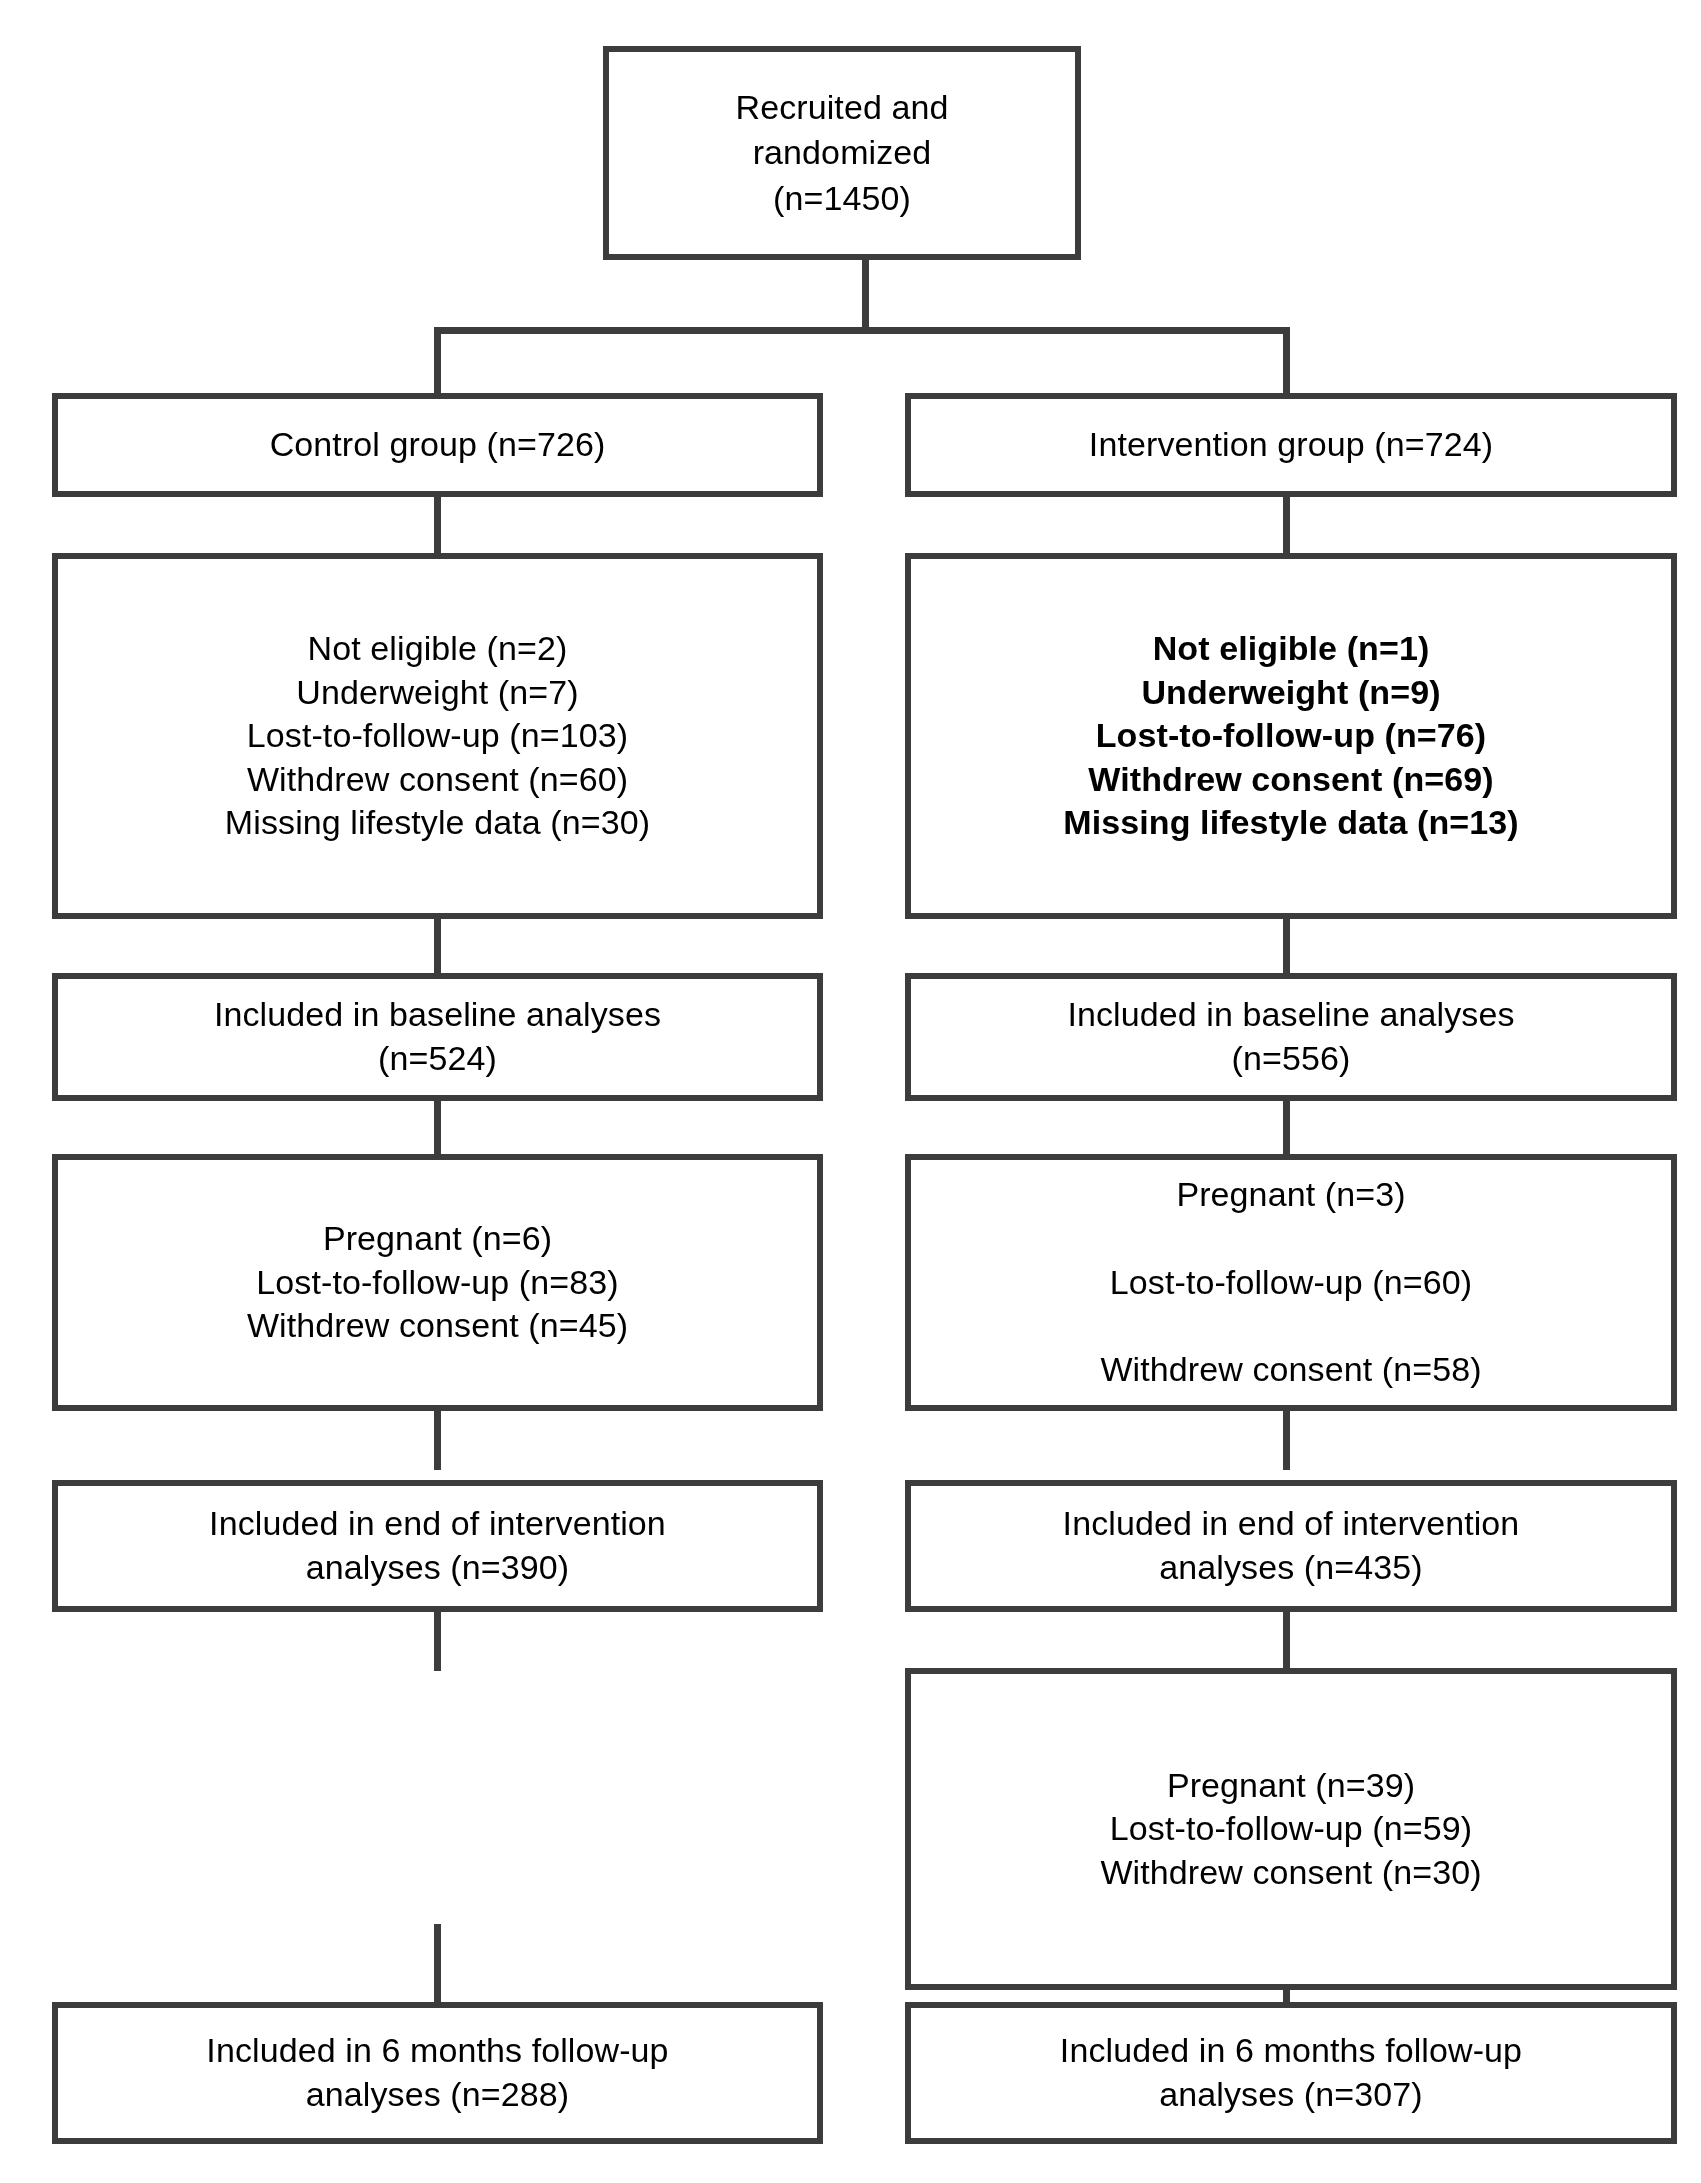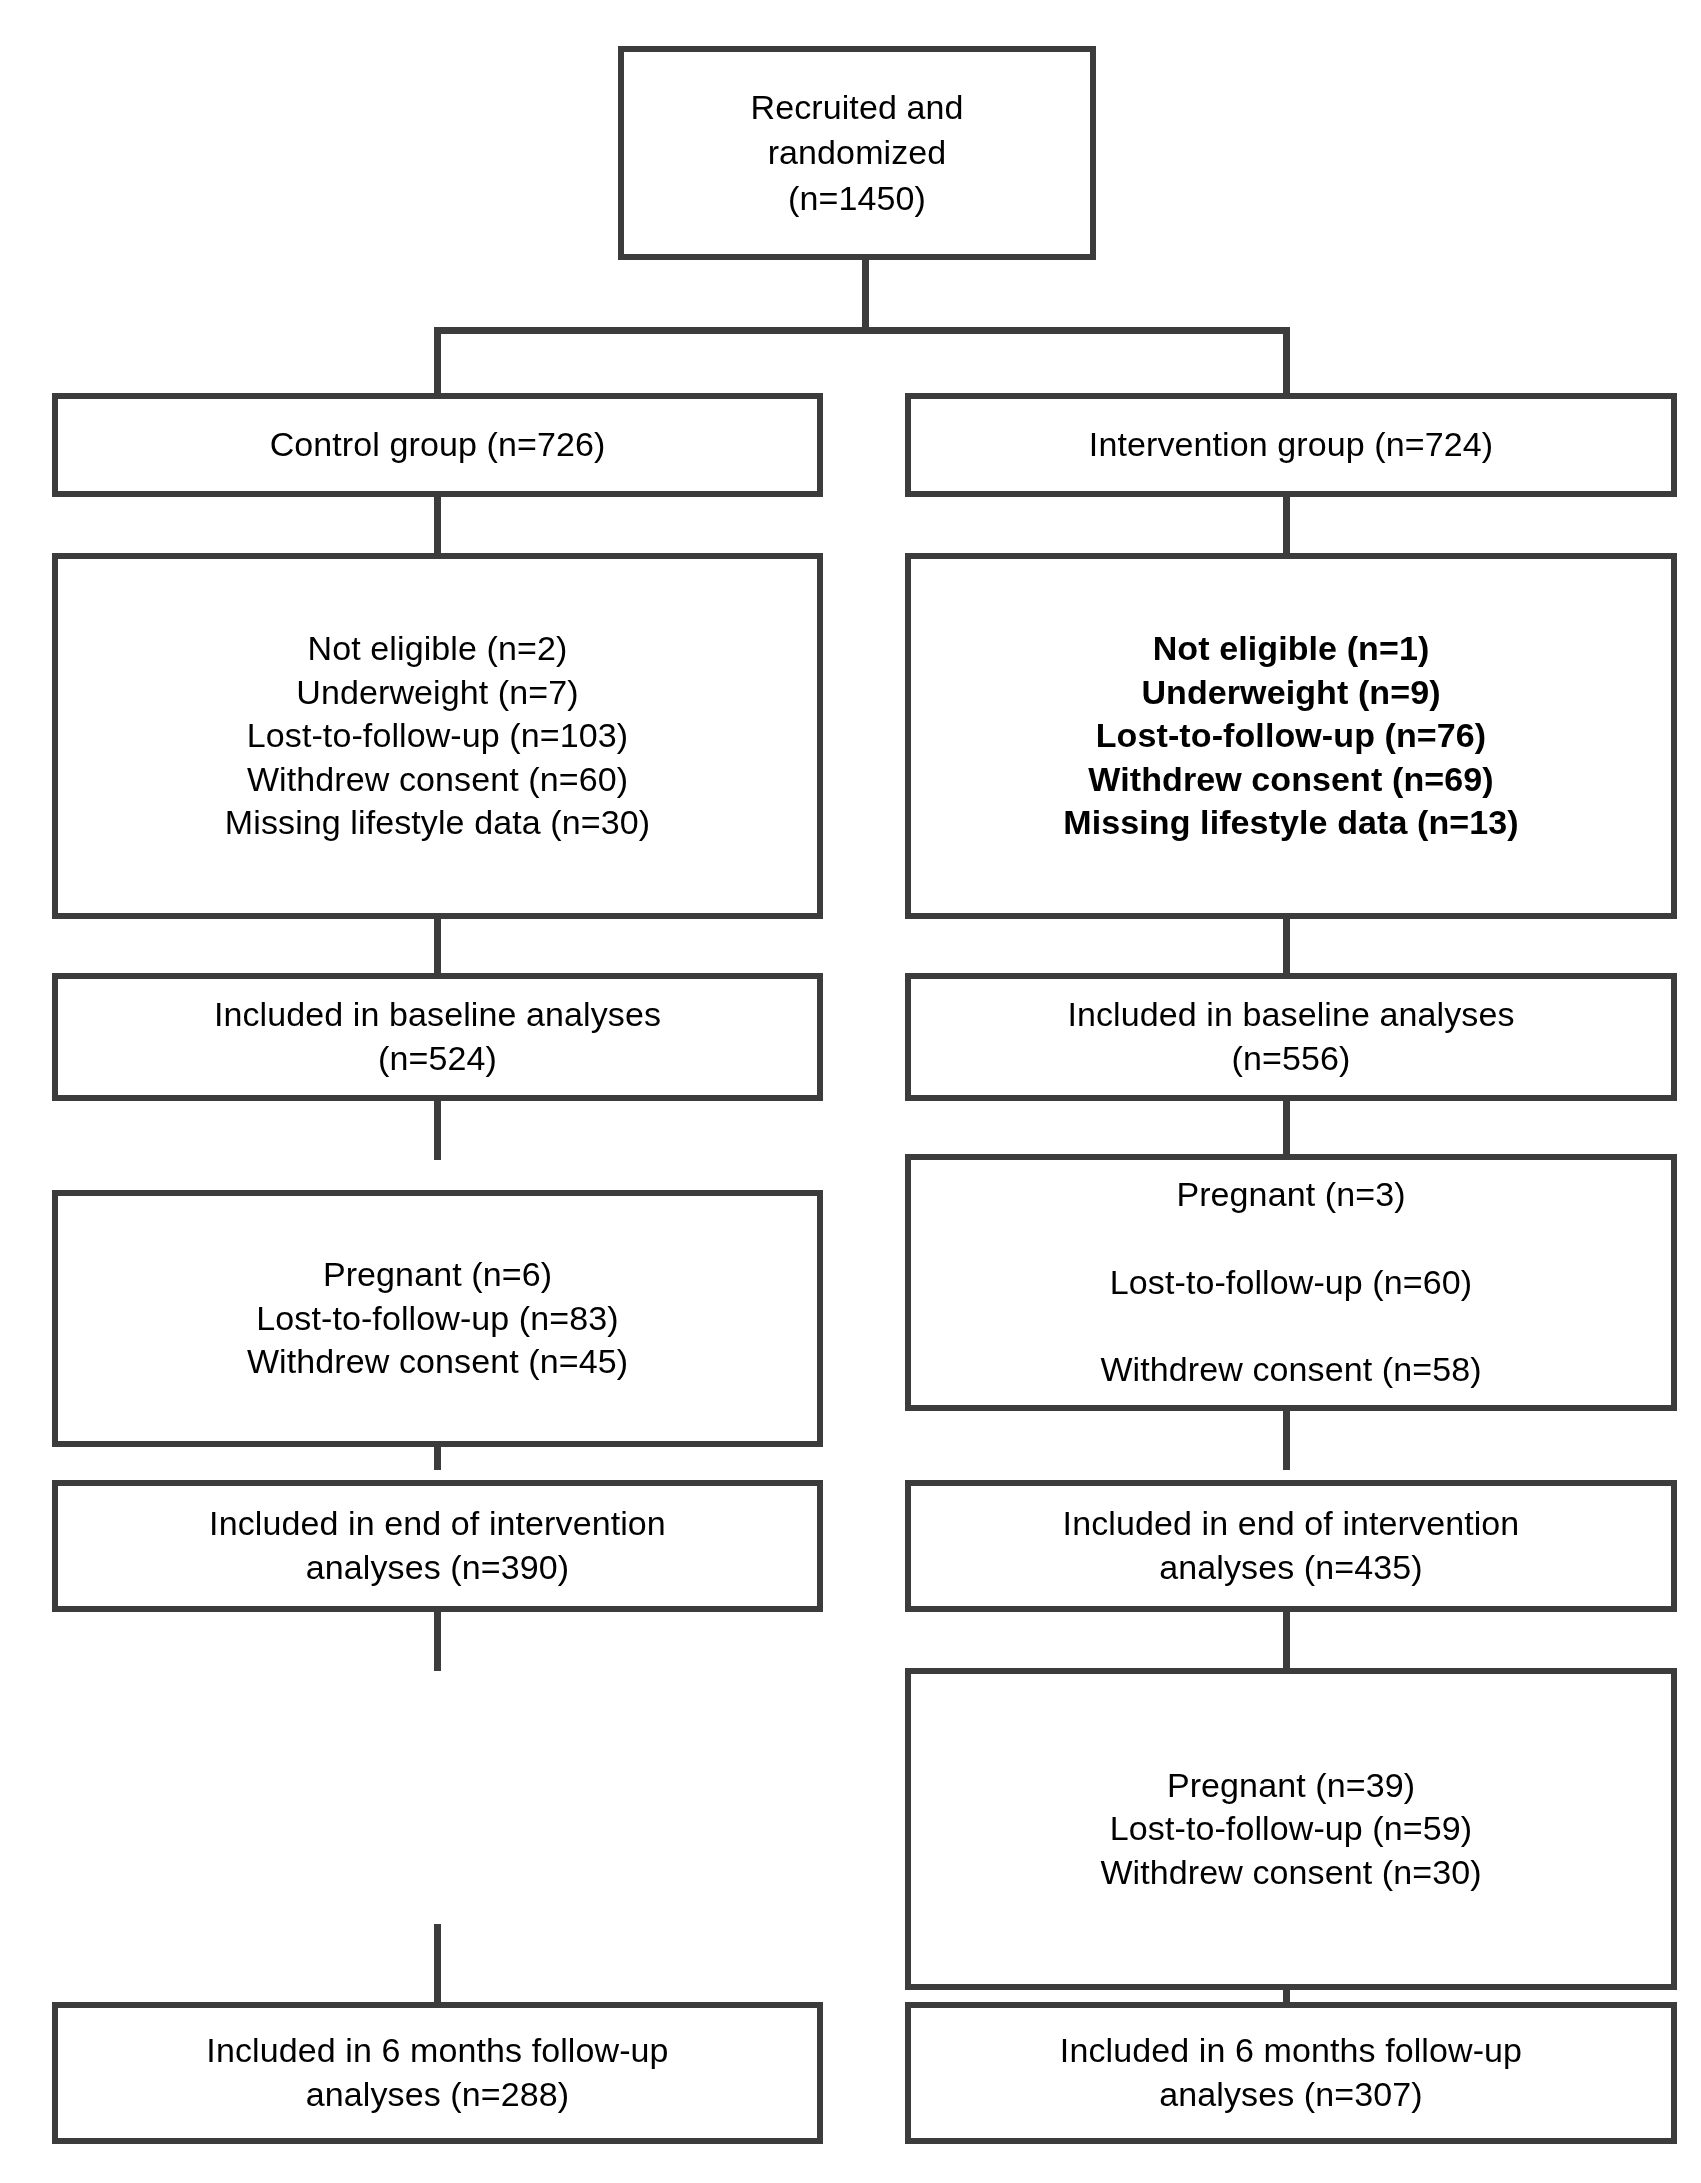--- a/index.html
+++ b/index.html
@@ -53,21 +53,21 @@
     z-index: 1;
   }
   .conn.v { width: 7px; }
   .conn.h { height: 7px; }
 </style>
 </head>
 <body>
 
 <div id="diagram">
 
-  <div class="node root" style="left:618px; top:46px; width:478px; height:214px;">
+  <div class="node root" style="left:603px; top:46px; width:478px; height:214px;">
     <span class="line">Recruited and</span>
     <span class="line">randomized</span>
     <span class="line">(n=1450)</span>
   </div>
 
   <div class="conn v" style="left:862px; top:259px; height:72px;"></div>
   <div class="conn h" style="left:434px; top:327px; width:856px;"></div>
   <div class="conn v" style="left:434px; top:327px; height:69px;"></div>
   <div class="conn v" style="left:1283px; top:327px; height:69px;"></div>
 
@@ -87,21 +87,21 @@
 
   <div class="conn v" style="left:434px; top:919px; height:59px;"></div>
 
   <div class="node" style="left:52px; top:973px; width:771px; height:128px;">
     <span class="line">Included in baseline analyses</span>
     <span class="line">(n=524)</span>
   </div>
 
   <div class="conn v" style="left:434px; top:1101px; height:59px;"></div>
 
-  <div class="node" style="left:52px; top:1154px; width:771px; height:257px;margin-top:36px;">
+  <div class="node" style="left:52px; top:1154px; width:771px; height:257px;">
     <span class="line">Pregnant (n=6)</span>
     <span class="line">Lost-to-follow-up (n=83)</span>
     <span class="line">Withdrew consent (n=45)</span>
   </div>
 
   <div class="conn v" style="left:434px; top:1411px; height:59px;"></div>
 
   <div class="node" style="left:52px; top:1480px; width:771px; height:132px;">
     <span class="line">Included in end of intervention</span>
     <span class="line">analyses (n=390)</span>

